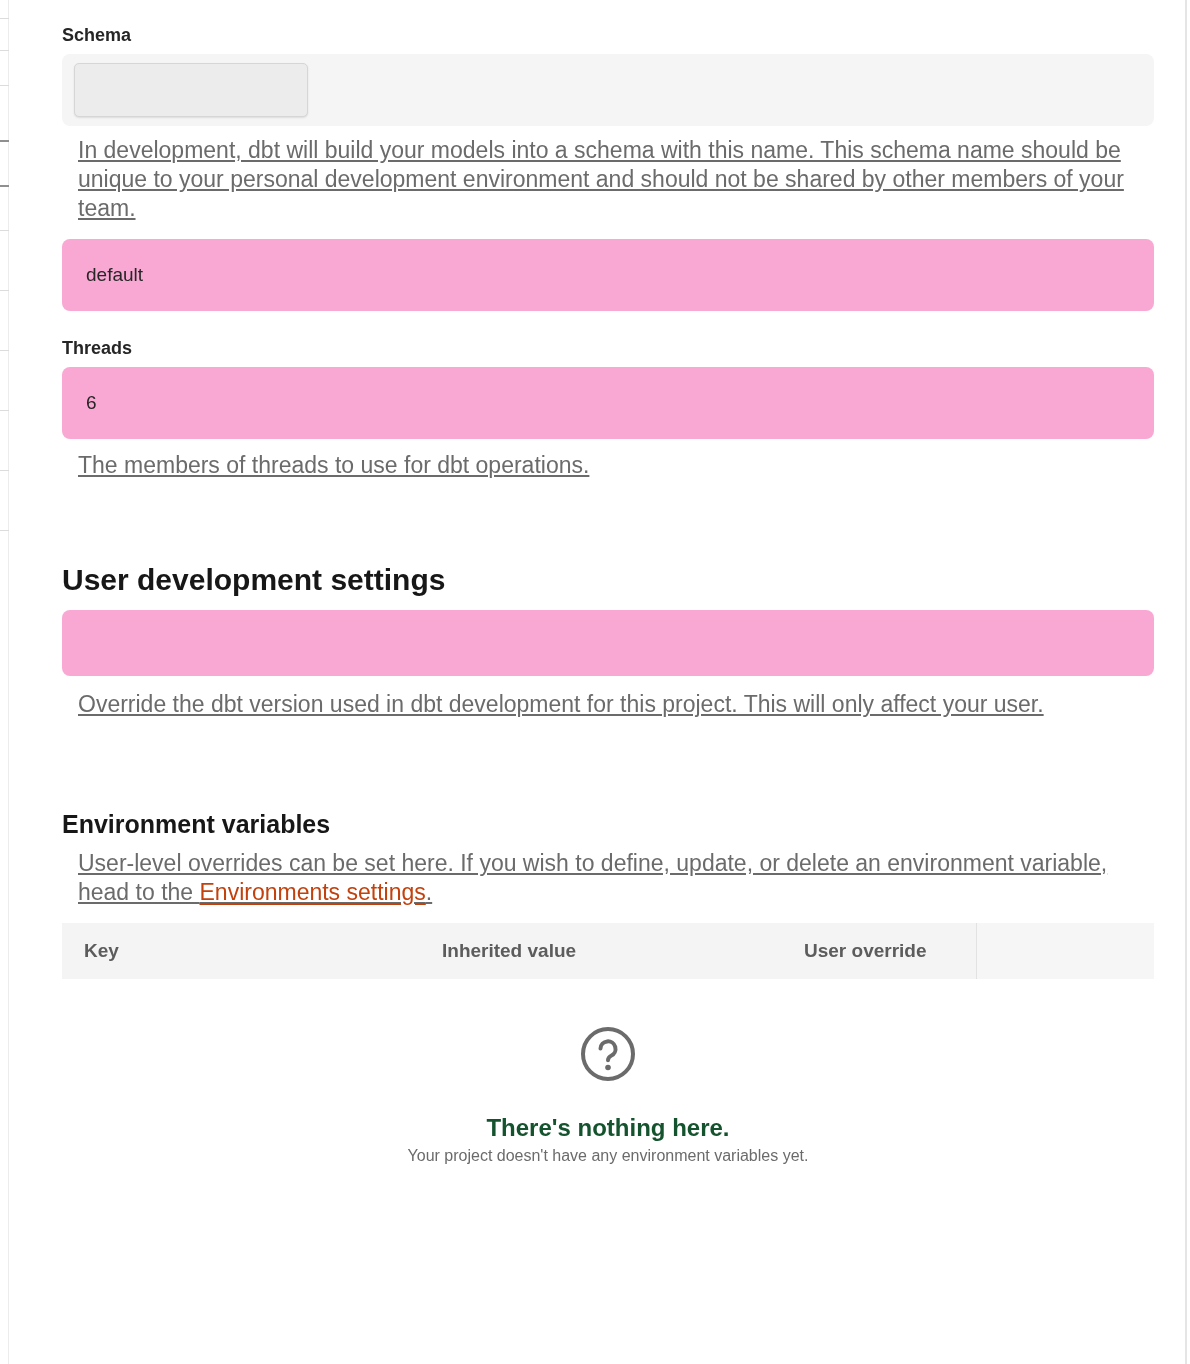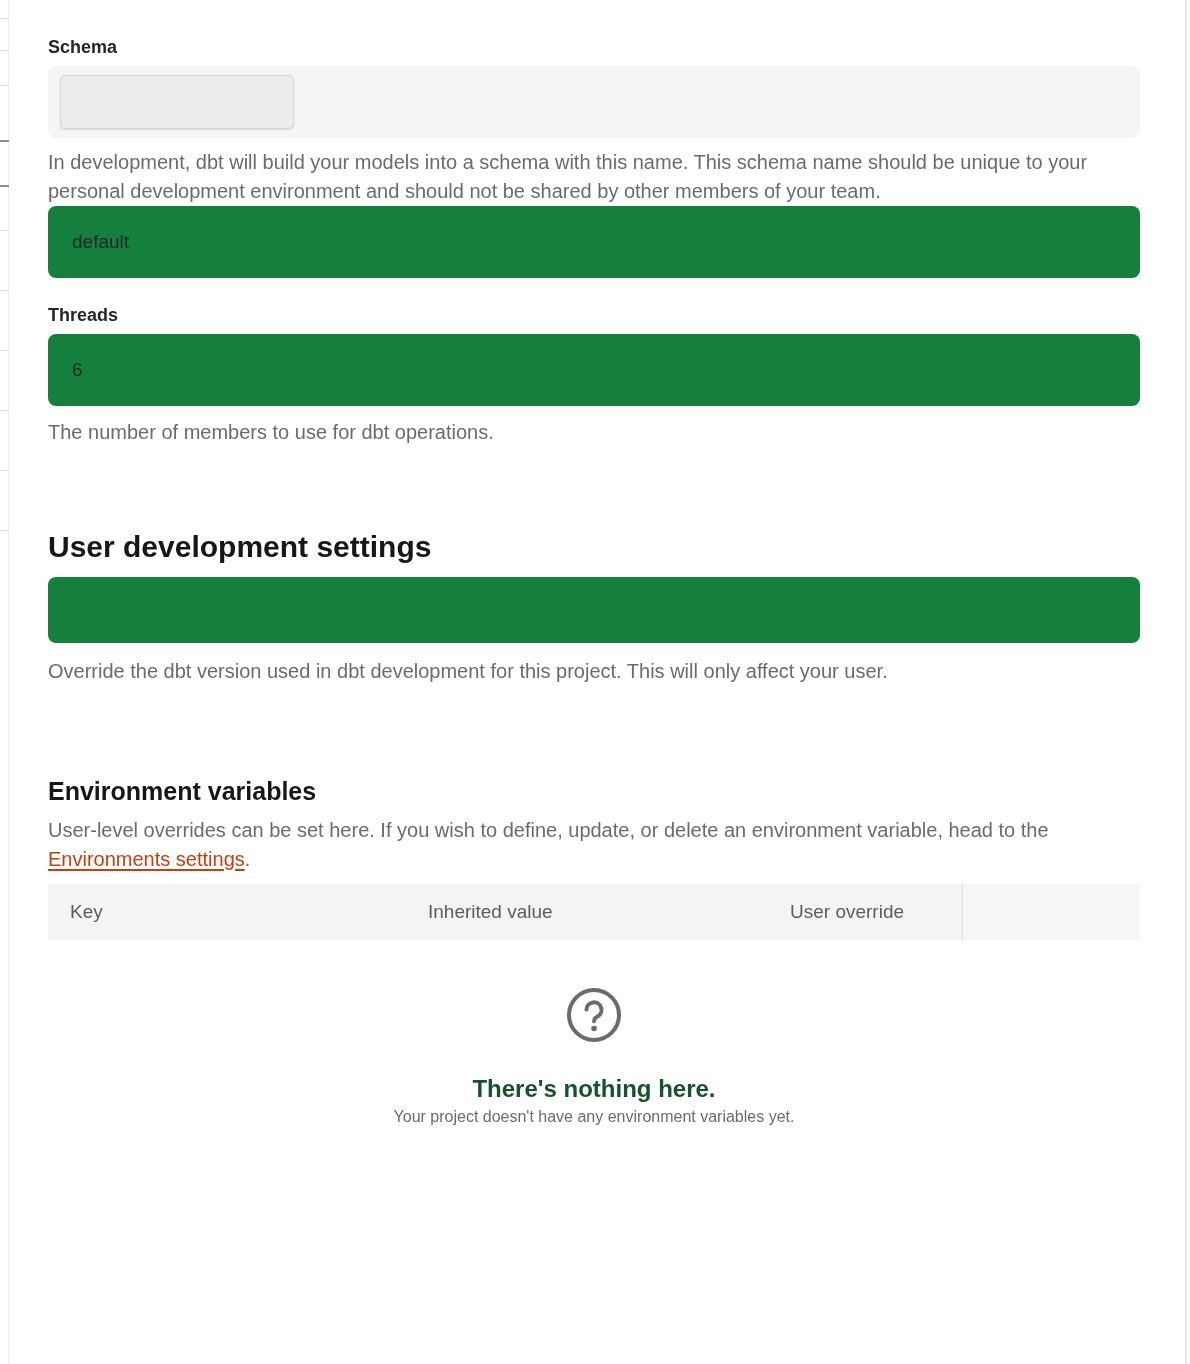--- a/index.html
+++ b/index.html
@@ -13,53 +13,53 @@
 
   
   .left-strip { position:absolute; left:0; top:0; width:9px; height:1364px;
     background:#ffffff; border-right:1px solid #ececec; }
   .tick { position:absolute; left:0; width:9px; height:1px; background:#dcdcdc; }
   .tick.dark { height:2px; background:#8f8f8f; }
 
   
   .scroll-line { position:absolute; left:1185px; top:0; width:2px; height:1364px; background:#e5e5e5; }
 
-  .content { position:absolute; left:48px; top:0; width:1092px; padding-top:36px; }
+  .content { position:absolute; left:62px; top:0; width:1092px; padding-top:24px; }
 
   .field-label { font-size:18px; font-weight:600; color:#262626; line-height:22px;
     margin:0 0 8px 0; display:flex; align-items:center; gap:9px; }
 
   .input-shell { width:100%; height:72px; background:#f5f5f5; border-radius:8px;
     display:flex; align-items:center; }
   .skeleton-box { width:234px; height:54px; margin-left:12px; background:#ececec;
     border:1px solid #d6d6d6; border-radius:5px;
     box-shadow:0 1px 2px rgba(0,0,0,0.10); }
 
-  input.text-input { display:block; width:100%; height:72px; background:#15803d;
+  input.text-input { display:block; width:100%; height:72px; background:#f9a8d4;
     border:none; border-radius:8px; padding:0 24px; font-size:19px; color:#262626;
     font-family:inherit; outline:none; }
 
-  .para { font-size:20px; line-height:29px; color:#6b6b6b; margin:0; }
+  .para { font-size:23px; line-height:29px; color:#6b6b6b; margin:16px;text-decoration:underline; }
   .help-text { margin-top:10px; }
 
   .mt26 { margin-top:26px; } .mt12 { margin-top:12px; }
 
   h1.section-title { font-size:30px; font-weight:600; color:#171717; line-height:36px; margin:82px 0 0 0; }
   h2.section-title { font-size:25px; font-weight:600; color:#171717; line-height:30px; margin:90px 0 0 0; }
 
   .help-icon { width:20px; height:20px; border:1.5px solid #8c8c8c; border-radius:50%;
     color:#8c8c8c; font-size:13px; font-weight:600; line-height:1;
     display:inline-flex; align-items:center; justify-content:center; flex:0 0 auto; }
 
   a.inline-link { color:#c2410c; font-weight:500; text-decoration:underline;
     text-underline-offset:3px; cursor:pointer; }
 
   .env-table-head { margin-top:10px; width:100%; height:56px; background:#f4f4f4;
     display:grid; grid-template-columns:380px 362px 172px 1fr; align-items:center;
-    font-size:19px; color:#5c5c5c; }
+    font-size:19px; color:#5c5c5c;font-weight:bold; }
   .env-table-head .cell { white-space:nowrap; }
   .env-table-head .cell.first { padding-left:22px; }
   .env-table-head .cell.last { height:100%; border-left:1px solid #e2e2e2; background:#f6f6f6; }
 
   .empty-state { margin-top:46px; text-align:center; }
   .empty-icon { display:inline-block; }
   .empty-title { font-size:24px; font-weight:600; color:#14532d; margin-top:26px; line-height:30px; }
   .empty-sub { font-size:16px; color:#6b6b6b; margin-top:0; line-height:26px; }
 </style>
 </head>
@@ -86,21 +86,21 @@
   <div class="field-label">Schema</div>
   <div class="input-shell">
     <div class="skeleton-box"></div>
   </div>
   <p class="para help-text">In development, dbt will build your models into a schema with this name. This schema name should be unique to your personal development environment and should not be shared by other members of your team.</p>
 
   <input class="text-input" type="text" value="default" style="">
 
   <div class="field-label mt26">Threads</div>
   <input class="text-input" type="text" value="6" style="">
-  <p class="para mt12">The number of members to use for dbt operations.</p>
+  <p class="para mt12">The members of threads to use for dbt operations.</p>
 
   <h1 class="section-title">User development settings</h1>
 
   <input class="text-input mt12" style="margin-top: 12px; height: 66px;" type="text" value="">
   <p class="para" style="margin-top:14px">Override the dbt version used in dbt development for this project. This will only affect your user.</p>
 
   <h2 class="section-title">Environment variables</h2>
   <p class="para" style="margin-top:10px"><span>User-level overrides can be set here. If you wish to define, update, or delete an environment variable, head to the </span><a class="inline-link">Environments settings</a><span>.</span></p>
 
   <div class="env-table-head">

